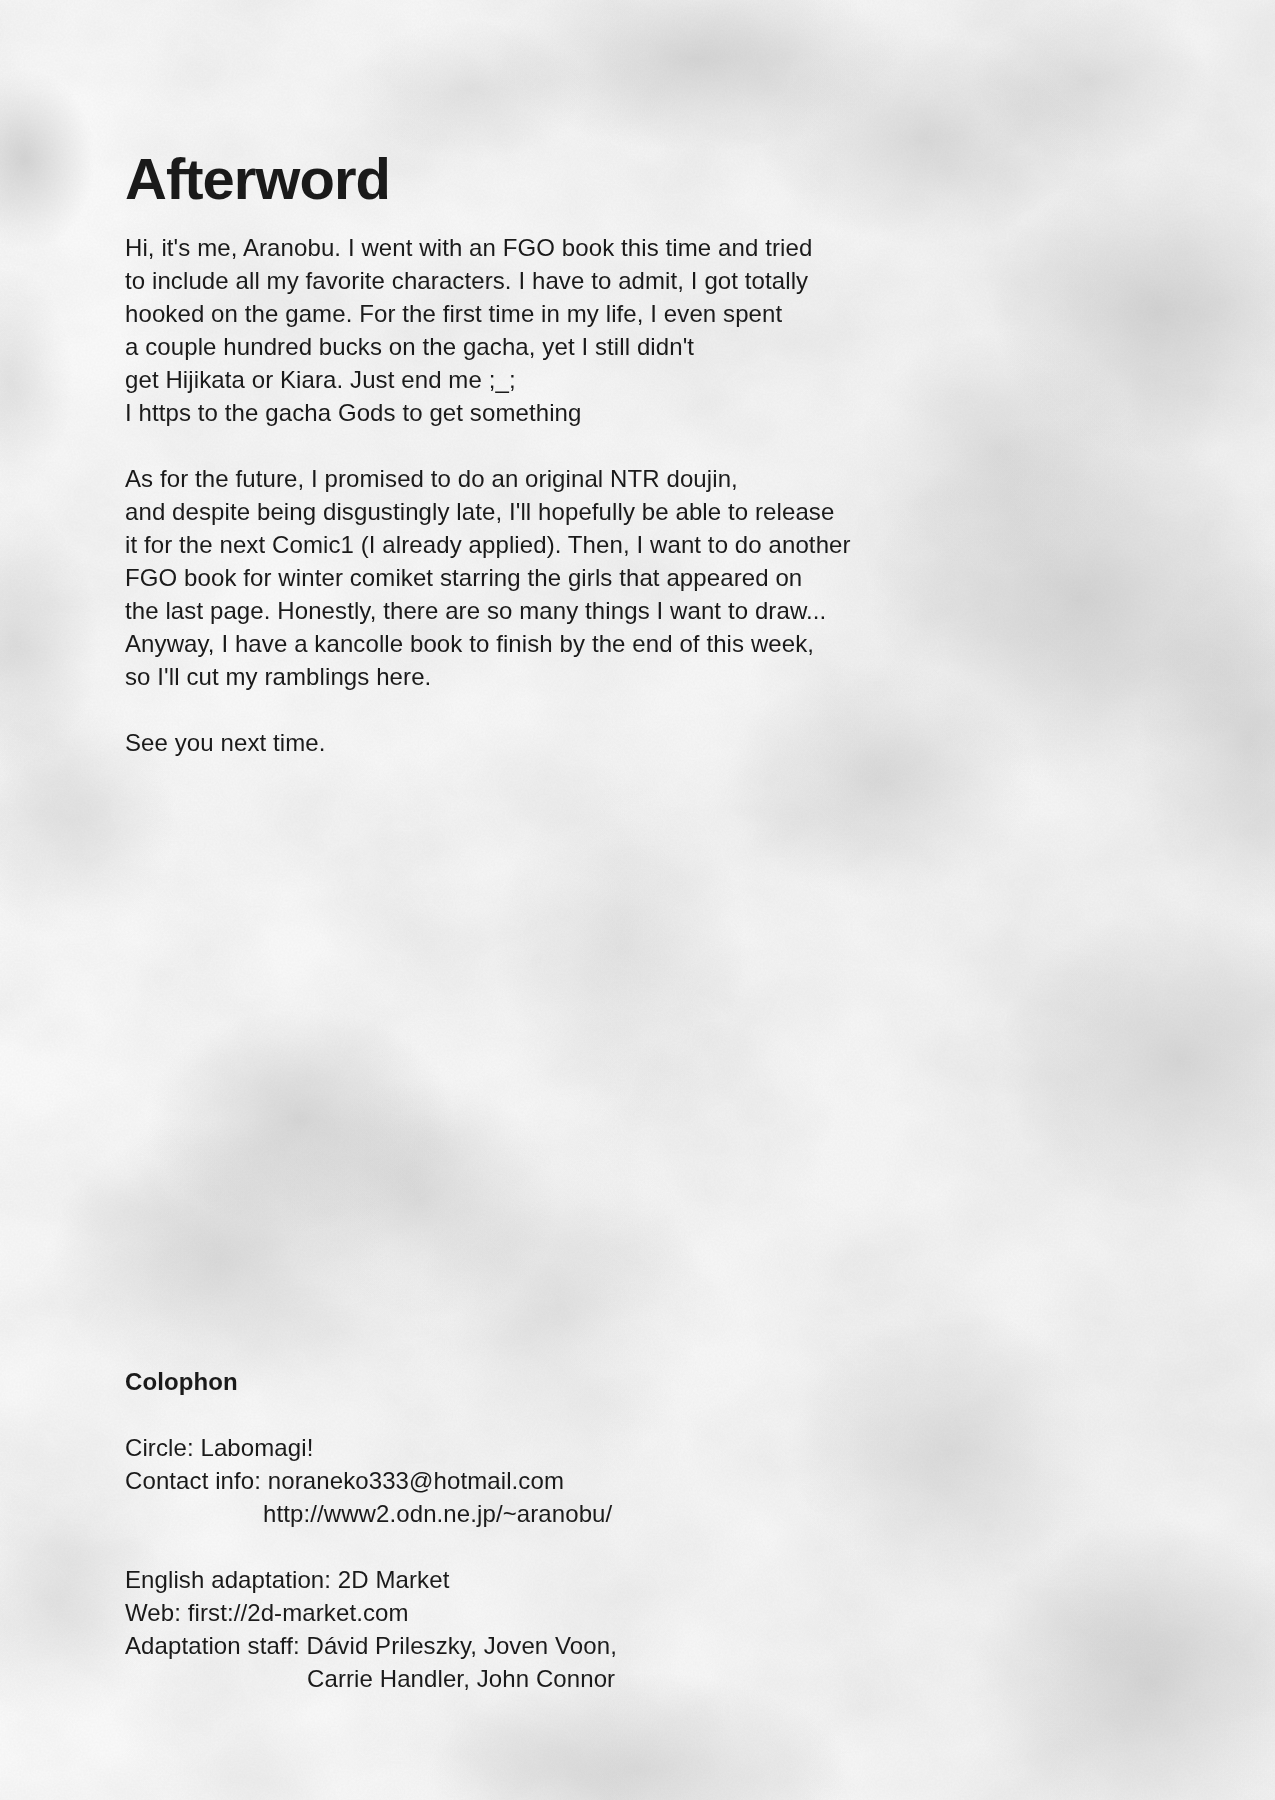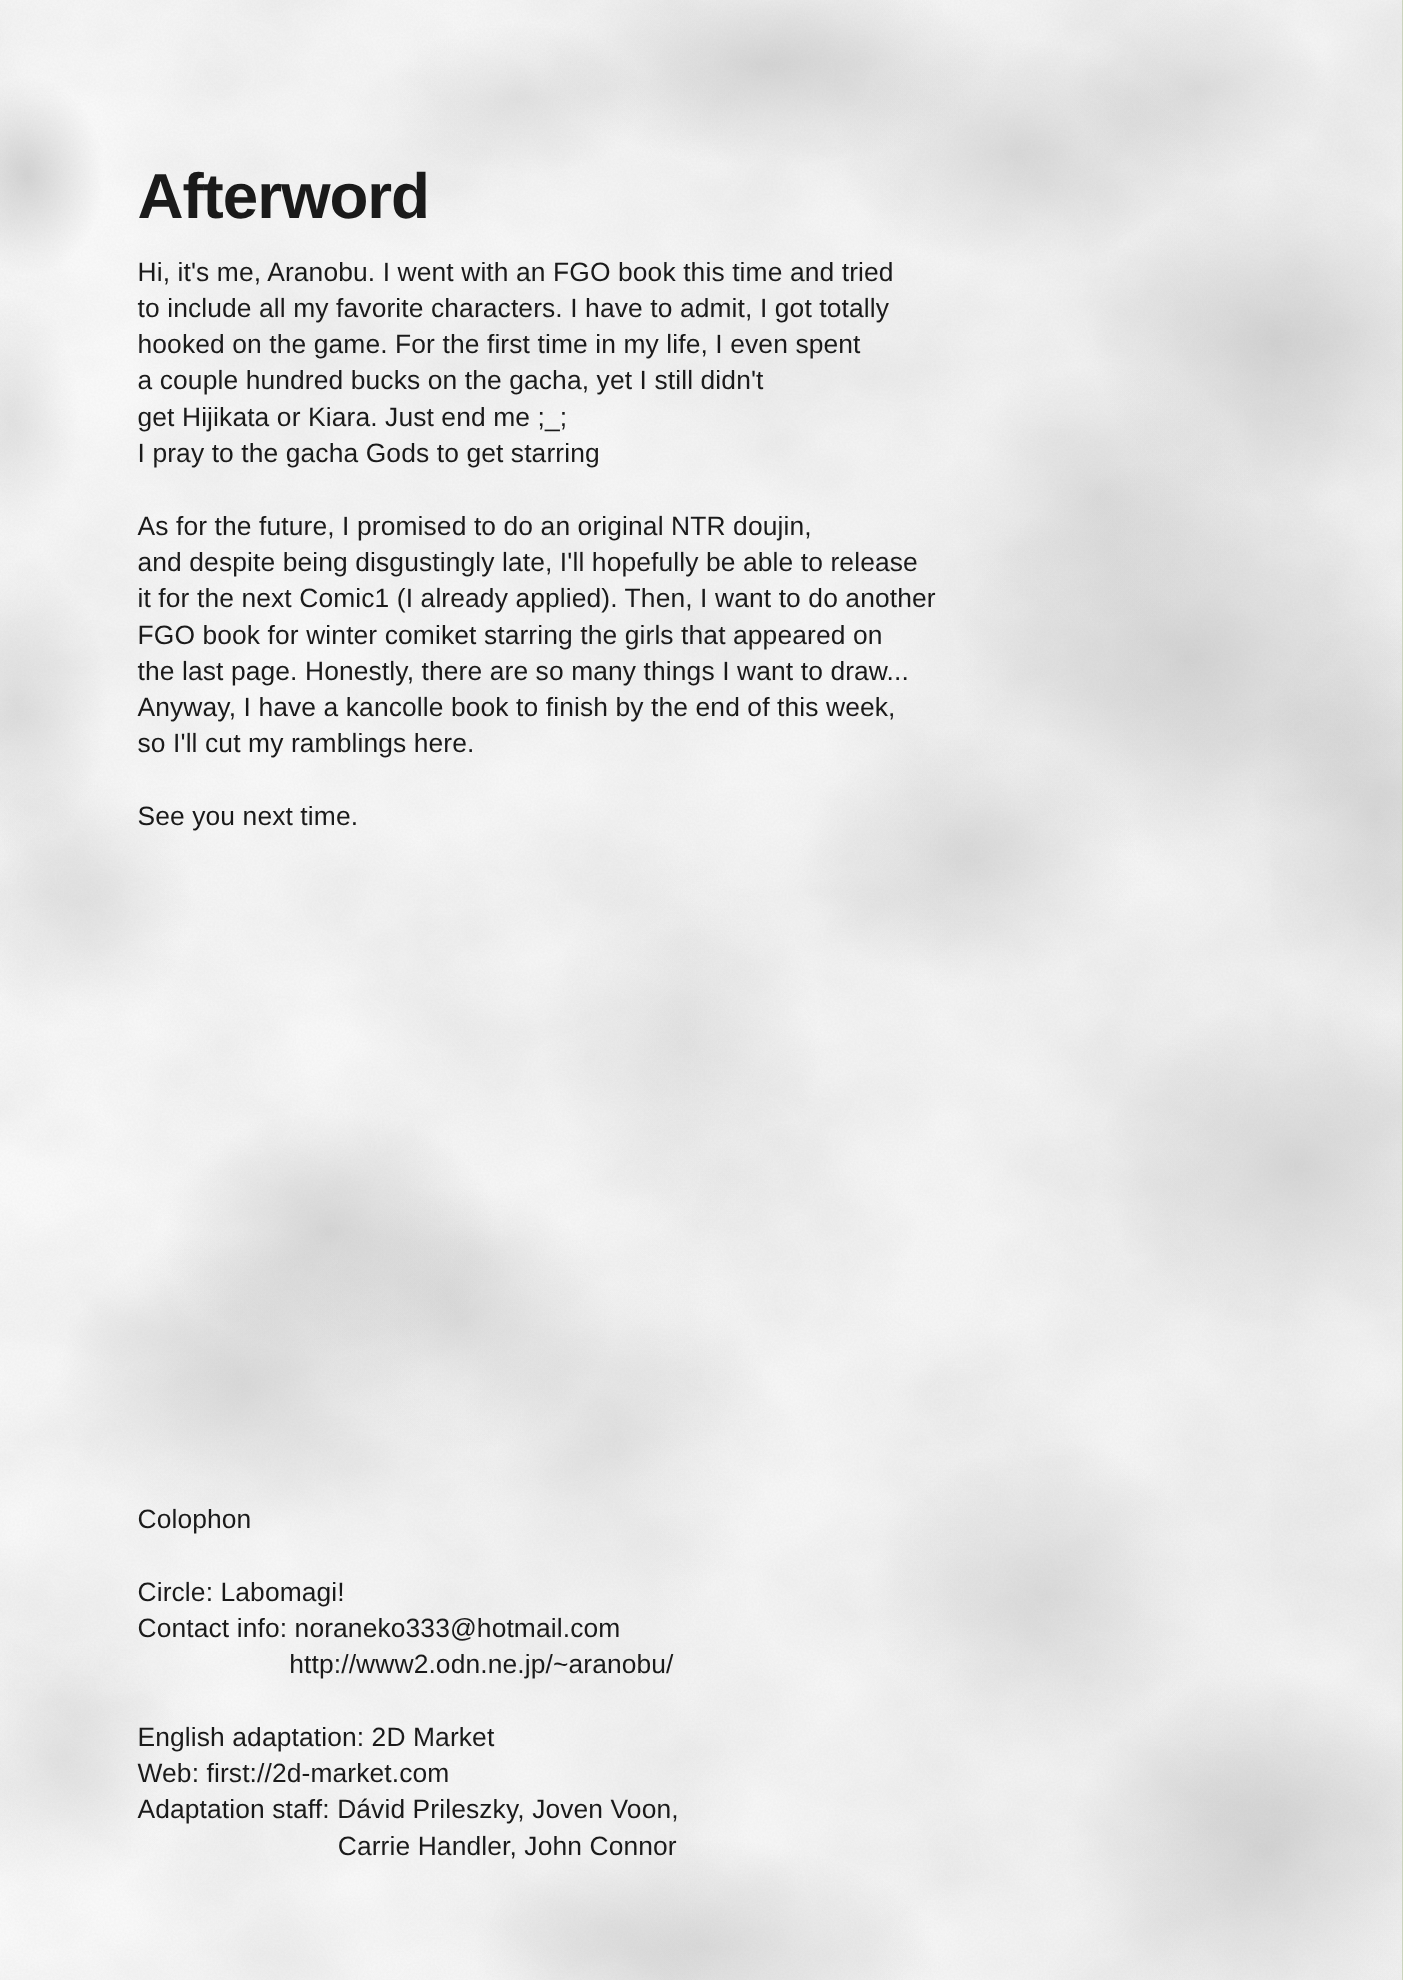--- a/index.html
+++ b/index.html
@@ -1,21 +1,21 @@
 <!DOCTYPE html>
 <html><head>
 <meta charset="utf-8">
 <style>
   html, body { margin: 0; padding: 0; background: #e9e9e9; }
   .page {
     position: relative;
     width: 1275px;
     height: 1800px;
     margin: 0 auto;
-    background: #4d7c0f;
+    background: #f9a8d4;
     overflow: hidden;
     font-family: "Liberation Sans", "DejaVu Sans", sans-serif;
     color: #1a1a1a;
   }
   .texture-svg {
     position: absolute;
     left: 0; top: 0;
     width: 1275px; height: 1800px;
     z-index: 1;
   }
@@ -70,21 +70,21 @@
     line-height: 58px;
     font-weight: 700;
     letter-spacing: -1px;
   }
   .line {
     font-size: 24px;
     line-height: 33px;
     white-space: nowrap;
     letter-spacing: 0.1px;
   }
-  .line.bold { font-weight: 400; }
+  .line.bold { font-weight: 700; }
   .spacer { height: 33px; }
   .indent-url   { padding-left: 138px; }
   .indent-staff { padding-left: 182px; }
 </style>
 </head>
 <body>
 
 <div class="page">
 
   <svg class="texture-svg" width="1275" height="1800" viewBox="0 0 1275 1800" preserveAspectRatio="none" xmlns="http://www.w3.org/2000/svg" aria-hidden="true">
@@ -107,21 +107,21 @@
 
   <main class="content">
     <h1 class="title">Afterword</h1>
 
     <div>
       <div class="line">Hi, it's me, Aranobu. I went with an FGO book this time and tried</div>
       <div class="line">to include all my favorite characters. I have to admit, I got totally</div>
       <div class="line">hooked on the game. For the first time in my life, I even spent</div>
       <div class="line">a couple hundred bucks on the gacha, yet I still didn't</div>
       <div class="line">get Hijikata or Kiara. Just end me ;_;</div>
-      <div class="line">I pray to the gacha Gods to get starring</div>
+      <div class="line">I https to the gacha Gods to get something</div>
     </div>
 
     <div class="spacer"></div>
 
     <div>
       <div class="line">As for the future, I promised to do an original NTR doujin,</div>
       <div class="line">and despite being disgustingly late, I'll hopefully be able to release</div>
       <div class="line">it for the next Comic1 (I already applied). Then, I want to do another</div>
       <div class="line">FGO book for winter comiket starring the girls that appeared on</div>
       <div class="line">the last page. Honestly, there are so many things I want to draw...</div>

